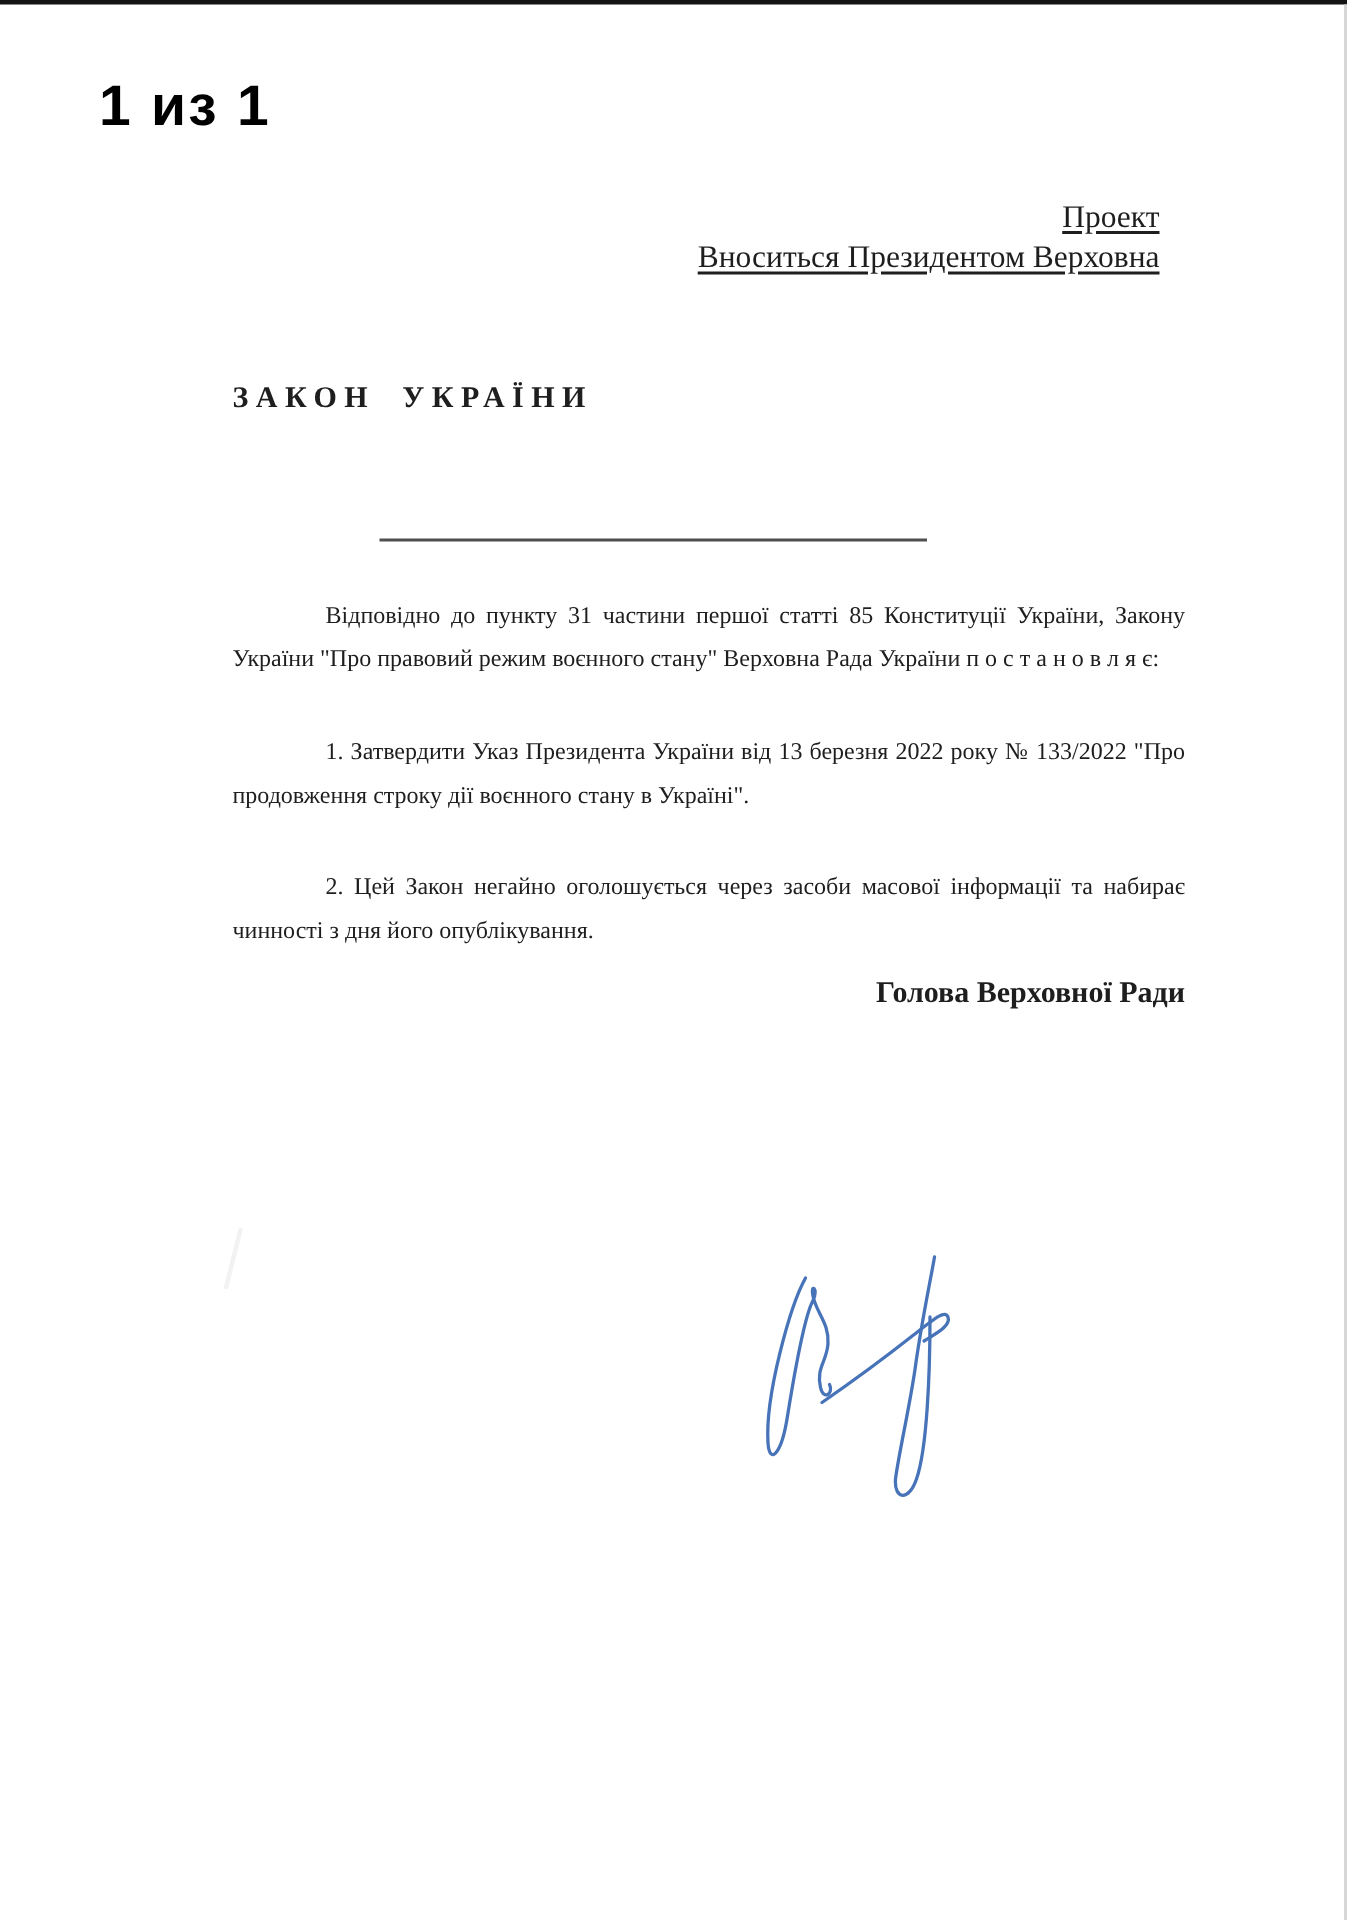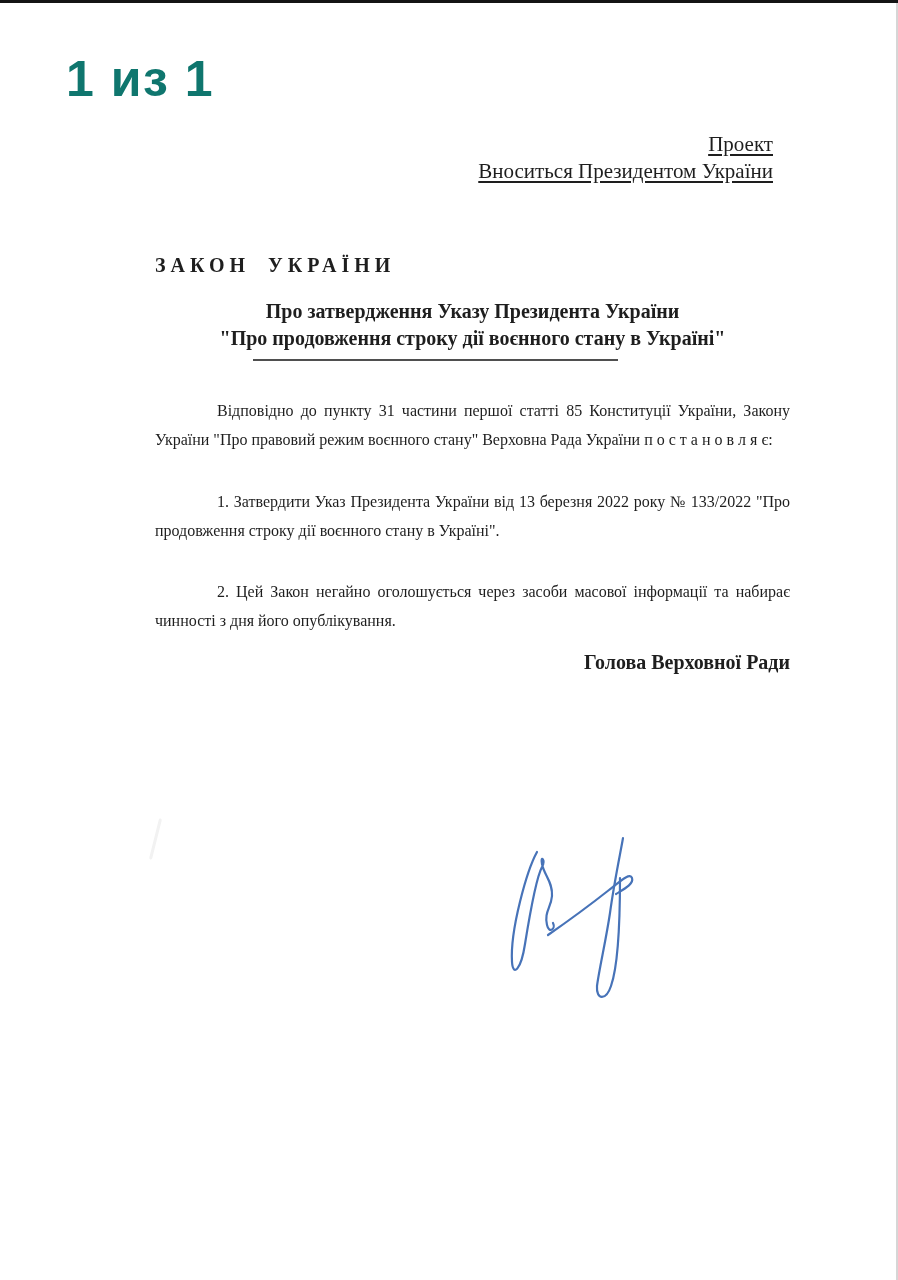--- a/index.html
+++ b/index.html
@@ -23,24 +23,24 @@
   .right-edge {
     position: absolute;
     top: 3px; right: 0;
     width: 2px; height: 1277px;
     background: #d6d6d6;
   }
   .page-indicator {
     position: absolute;
     top: 50px; left: 66px;
     font-family: "Liberation Sans", sans-serif;
-    font-size: 50px;
+    font-size: 38px;
     font-weight: 600;
     letter-spacing: 1.5px;
-    color: #0f766e;
+    color: #000000;
   }
   .doc {
     position: absolute;
     top: 0; left: 0;
     width: 884px; height: 1280px;
     color: #1e1e1e;
   }
   .hdr-right {
     position: absolute;
     top: 131px;
@@ -115,29 +115,25 @@
 
 <div class="top-bar"></div>
 <div class="right-edge"></div>
 
 <div class="page-indicator">1 из 1</div>
 
 <div class="doc">
 
   <div class="hdr-right">
     <div class="u">Проект</div>
-    <div class="u">Вноситься Президентом України</div>
+    <div class="u">Вноситься Президентом Верховна</div>
   </div>
 
   <div class="law-title">ЗАКОН УКРАЇНИ</div>
 
-  <div class="law-subtitle">
-    <div>Про затвердження Указу Президента України</div>
-    <div>"Про продовження строку дії воєнного стану в Україні"</div>
-  </div>
 
   <div class="title-rule"></div>
 
   <p class="para para-1">Відповідно до пункту 31 частини першої статті 85 Конституції України, Закону України "Про правовий режим воєнного стану" Верховна Рада України п о с т а н о в л я є:</p>
   <p class="para para-2">1. Затвердити Указ Президента України від 13 березня 2022 року № 133/2022 "Про продовження строку дії воєнного стану в Україні".</p>
   <p class="para para-3">2. Цей Закон негайно оголошується через засоби масової інформації та набирає чинності з дня його опублікування.</p>
 
   <div class="signer">
     <div>Голова Верховної Ради</div>
   </div>

